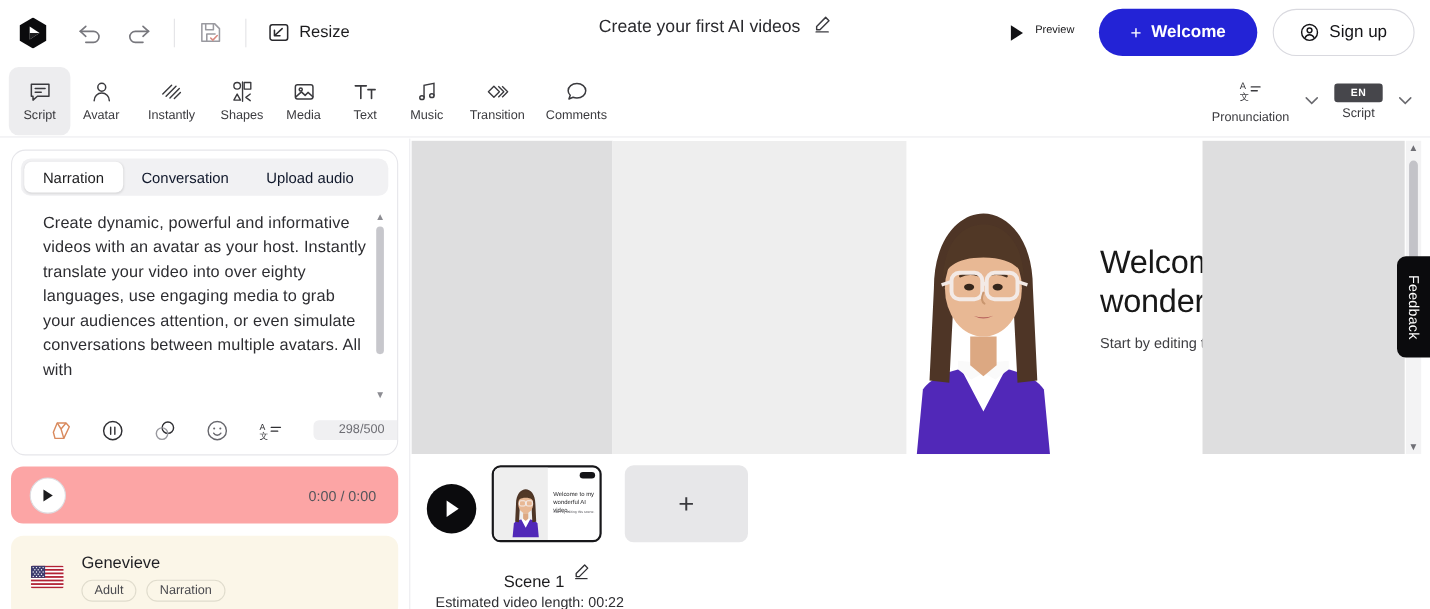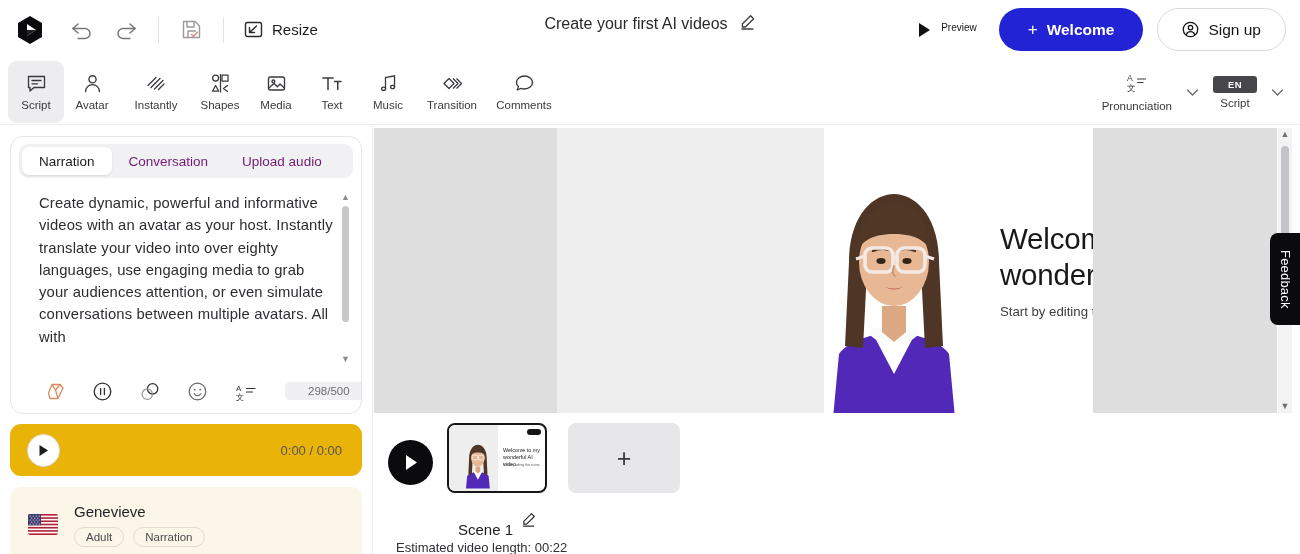--- a/index.html
+++ b/index.html
@@ -98,21 +98,21 @@
     border: 1px solid #e6e6ea; border-radius: 13px; background: #fff;
     height: 278px; position: relative; overflow: hidden;
   }
   .tabs-row {
     display: flex; align-items: center; gap: 0; background: #f1f1f3;
     margin: 7px 8px 0 8px; border-radius: 9px; padding: 3px; height: 34px;
   }
   .tab {
     flex: 0 0 auto; height: 28px; border-radius: 7px; display: flex;
     align-items: center; justify-content: center; font-size: 13.5px;
-    color: #701a75; cursor: pointer; padding: 0 17px;
+    color: #0f172a; cursor: pointer; padding: 0 17px;
   }
   .tab.active { background: #fff; color: #1c1c1e; box-shadow: 0 1px 2px rgba(0,0,0,.10); }
   .script-body {
     position: relative; margin: 14px 0 0 0; height: 172px;
     padding: 0 26px 0 28px; overflow: hidden;
   }
   .script-text {
     font-size: 14.8px; line-height: 22.3px; color: #2d2d31;
     letter-spacing: .01em;
   }
@@ -127,21 +127,21 @@
   .script-tools {
     position: absolute; left: 0; right: 0; bottom: 0; height: 44px;
     display: flex; align-items: center; padding: 0 12px 0 36px; gap: 28px;
   }
   .st-ico { cursor: pointer; color: #2f2f33; display:flex; align-items:center; }
   .char-count {
     margin-left: auto; background: #f0f0f2; color: #6e6e74;
     border-radius: 5px; font-size: 11.5px; padding: 3px 23px;
   }
   .player-card {
-    margin-top: 10px; height: 52px; background: #eab308; border-radius: 11px;
+    margin-top: 10px; height: 52px; background: #fca5a5; border-radius: 11px;
     display: flex; align-items: center; padding: 0 20px 0 17px;
   }
   .play-circle {
     width: 33px; height: 33px; border-radius: 50%; border: 1px solid #dcdce0;
     background: #fff; display: flex; align-items: center; justify-content: center;
     cursor: pointer;
   }
   .time-lbl { margin-left: auto; font-size: 13px; color: #55555b; }
   .voice-card {
     margin-top: 11px; height: 75px; background: #fbf6e8; border-radius: 11px;

